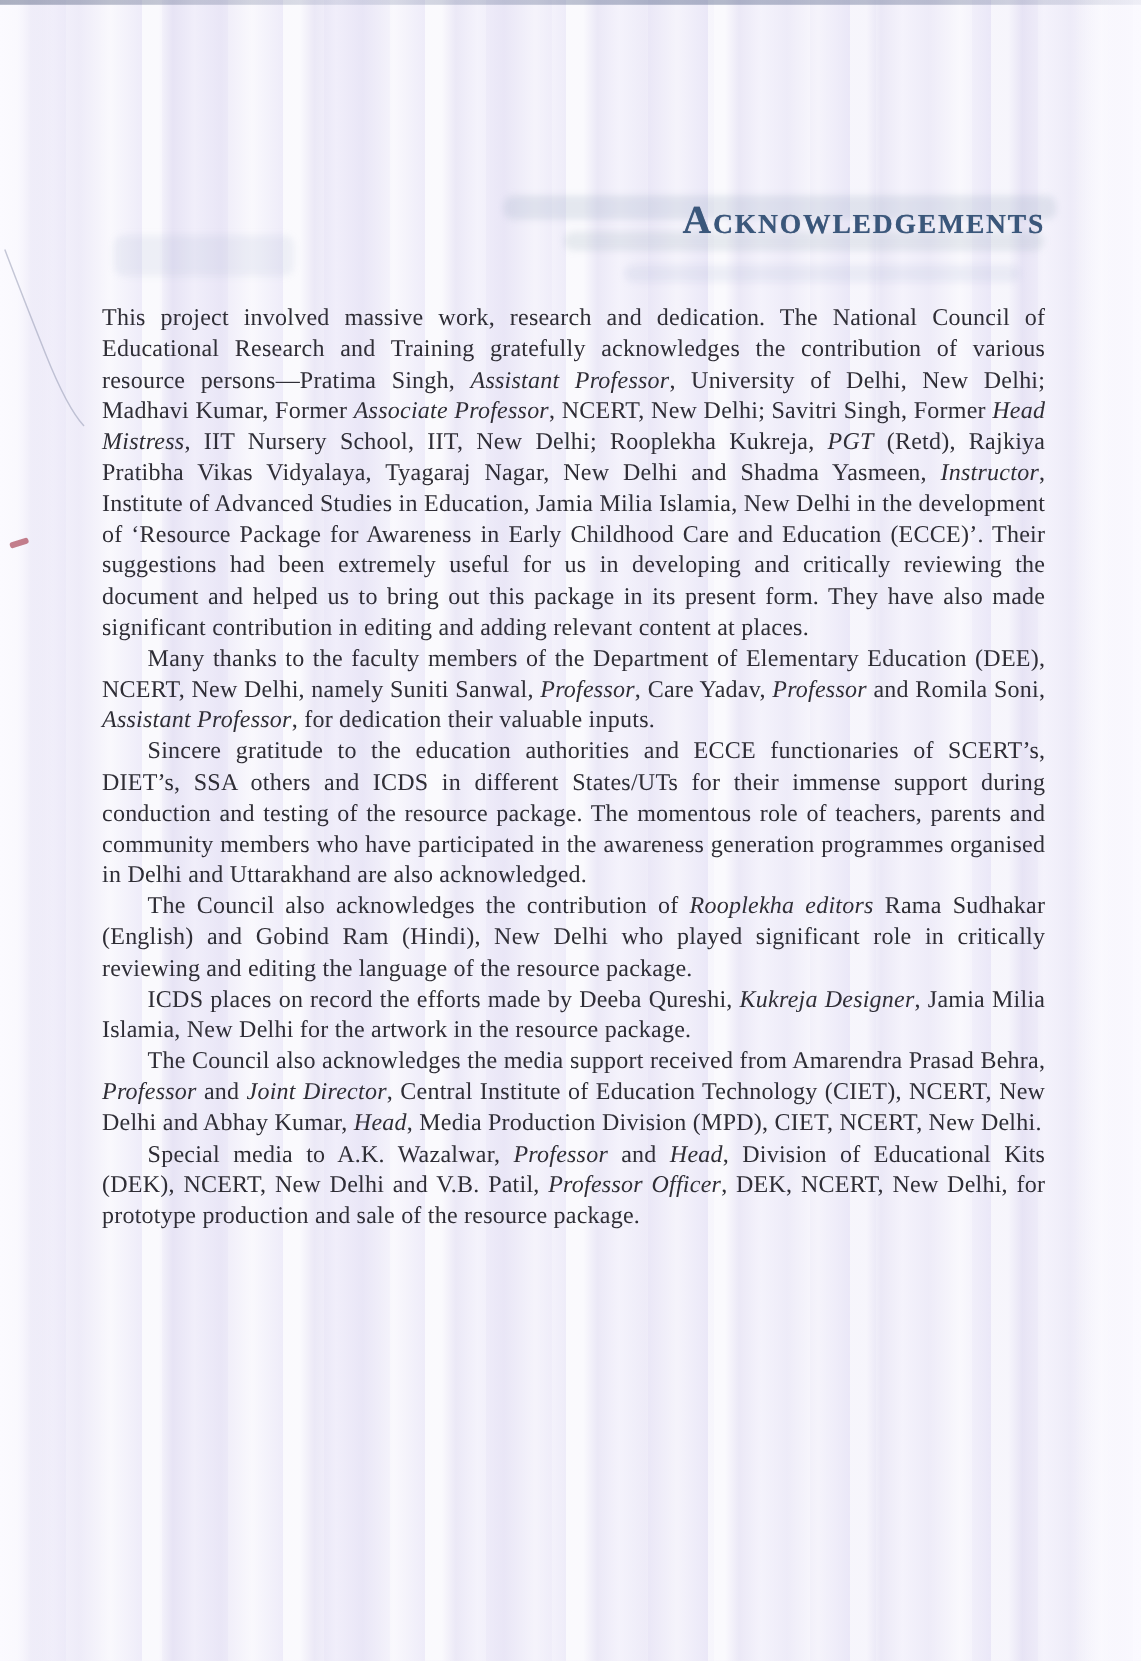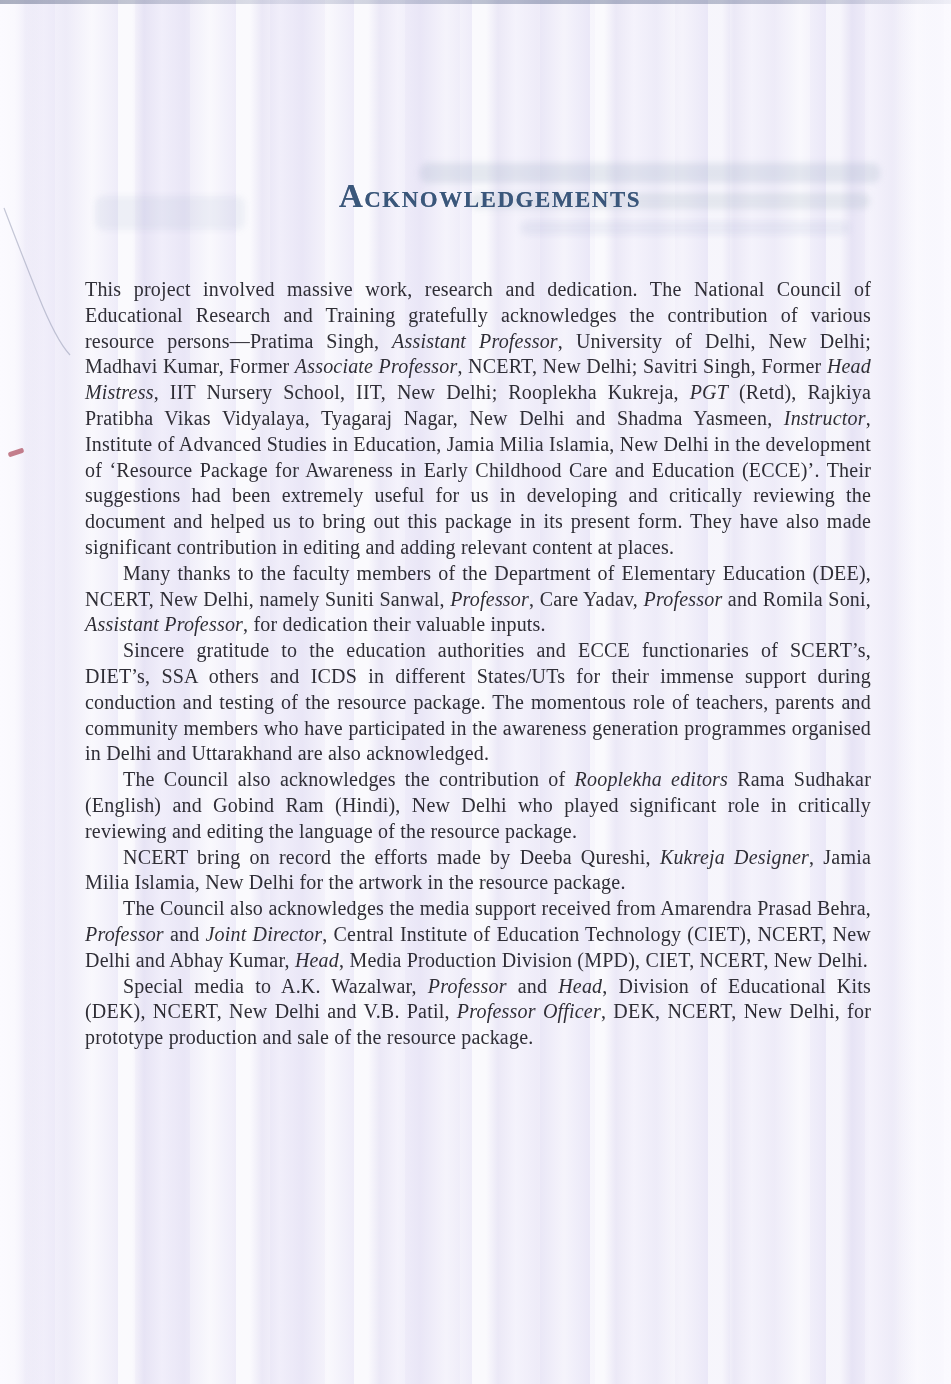--- a/index.html
+++ b/index.html
@@ -26,30 +26,30 @@
   .top-edge {
     position: absolute; top: 0; left: 0; right: 0; height: 4px;
     background: linear-gradient(90deg,
       rgba(90,100,130,0.50), rgba(130,140,170,0.22) 30%,
       rgba(95,108,142,0.48) 58%, rgba(110,120,152,0.42) 82%,
       rgba(170,175,200,0.15) 100%);
   }
 
   .title {
     position: absolute; top: 166px; left: 85px; width: 786px;
-    margin: 12px; text-align: center;
+    margin: 0; text-align: right;
     font-size: 33px; font-weight: bold;
     font-variant: small-caps;
     letter-spacing: 1.5px;
     color: var(--title_color, #3a577b);
     text-shadow: 0 0 0.6px rgba(28,45,80,0.55);
   }
 
   .body-text {
-    position: absolute; top: 277px; left: 85px; width: 786px;
+    position: absolute; top: 253px; left: 85px; width: 786px;
     font-size: 20px; line-height: 25.8px;
     letter-spacing: 0.2px;
     color: var(--text_color, #2f2e36);
     text-align: justify;
   }
   .body-text p { margin: 0; }
   .body-text p.indent { text-indent: 38px; }
   .italic { font-style: italic; }
 
   .ghost { position: absolute; border-radius: 8px; filter: blur(3px); }
@@ -85,18 +85,18 @@
 
   <div class="red-mark"></div>
 
   <h1 class="title">Acknowledgements</h1>
 
   <div class="body-text">
       <p class=""><span>This project involved massive work, research and dedication. The National Council of Educational Research and Training gratefully acknowledges the contribution of various resource persons—Pratima Singh, </span><span class="italic">Assistant Professor</span><span>, University of Delhi, New Delhi; Madhavi Kumar, Former </span><span class="italic">Associate Professor</span><span>, NCERT, New Delhi; Savitri Singh, Former </span><span class="italic">Head Mistress</span><span>, IIT Nursery School, IIT, New Delhi; Rooplekha Kukreja, </span><span class="italic">PGT</span><span> (Retd), Rajkiya Pratibha Vikas Vidyalaya, Tyagaraj Nagar, New Delhi and Shadma Yasmeen, </span><span class="italic">Instructor</span><span>, Institute of Advanced Studies in Education, Jamia Milia Islamia, New Delhi in the development of ‘Resource Package for Awareness in Early Childhood Care and Education (ECCE)’. Their suggestions had been extremely useful for us in developing and critically reviewing the document and helped us to bring out this package in its present form. They have also made significant contribution in editing and adding relevant content at places.</span></p>
       <p class="indent"><span>Many thanks to the faculty members of the Department of Elementary Education (DEE), NCERT, New Delhi, namely Suniti Sanwal, </span><span class="italic">Professor</span><span>, Care Yadav, </span><span class="italic">Professor</span><span> and Romila Soni, </span><span class="italic">Assistant Professor</span><span>, for dedication their valuable inputs.</span></p>
       <p class="indent"><span>Sincere gratitude to the education authorities and ECCE functionaries of SCERT’s, DIET’s, SSA others and ICDS in different States/UTs for their immense support during conduction and testing of the resource package. The momentous role of teachers, parents and community members who have participated in the awareness generation programmes organised in Delhi and Uttarakhand are also acknowledged.</span></p>
       <p class="indent"><span>The Council also acknowledges the contribution of </span><span class="italic">Rooplekha editors</span><span> Rama Sudhakar (English) and Gobind Ram (Hindi), New Delhi who played significant role in critically reviewing and editing the language of the resource package.</span></p>
-      <p class="indent"><span>NCERT bring on record the efforts made by Deeba Qureshi, </span><span class="italic">Kukreja Designer</span><span>, Jamia Milia Islamia, New Delhi for the artwork in the resource package.</span></p>
+      <p class="indent"><span>ICDS places on record the efforts made by Deeba Qureshi, </span><span class="italic">Kukreja Designer</span><span>, Jamia Milia Islamia, New Delhi for the artwork in the resource package.</span></p>
       <p class="indent"><span>The Council also acknowledges the media support received from Amarendra Prasad Behra, </span><span class="italic">Professor</span><span> and </span><span class="italic">Joint Director</span><span>, Central Institute of Education Technology (CIET), NCERT, New Delhi and Abhay Kumar, </span><span class="italic">Head</span><span>, Media Production Division (MPD), CIET, NCERT, New Delhi.</span></p>
       <p class="indent"><span>Special media to A.K. Wazalwar, </span><span class="italic">Professor</span><span> and </span><span class="italic">Head</span><span>, Division of Educational Kits (DEK), NCERT, New Delhi and V.B. Patil, </span><span class="italic">Professor Officer</span><span>, DEK, NCERT, New Delhi, for prototype production and sale of the resource package.</span></p>
     </div>
 
 </div>
 
 </body></html>

